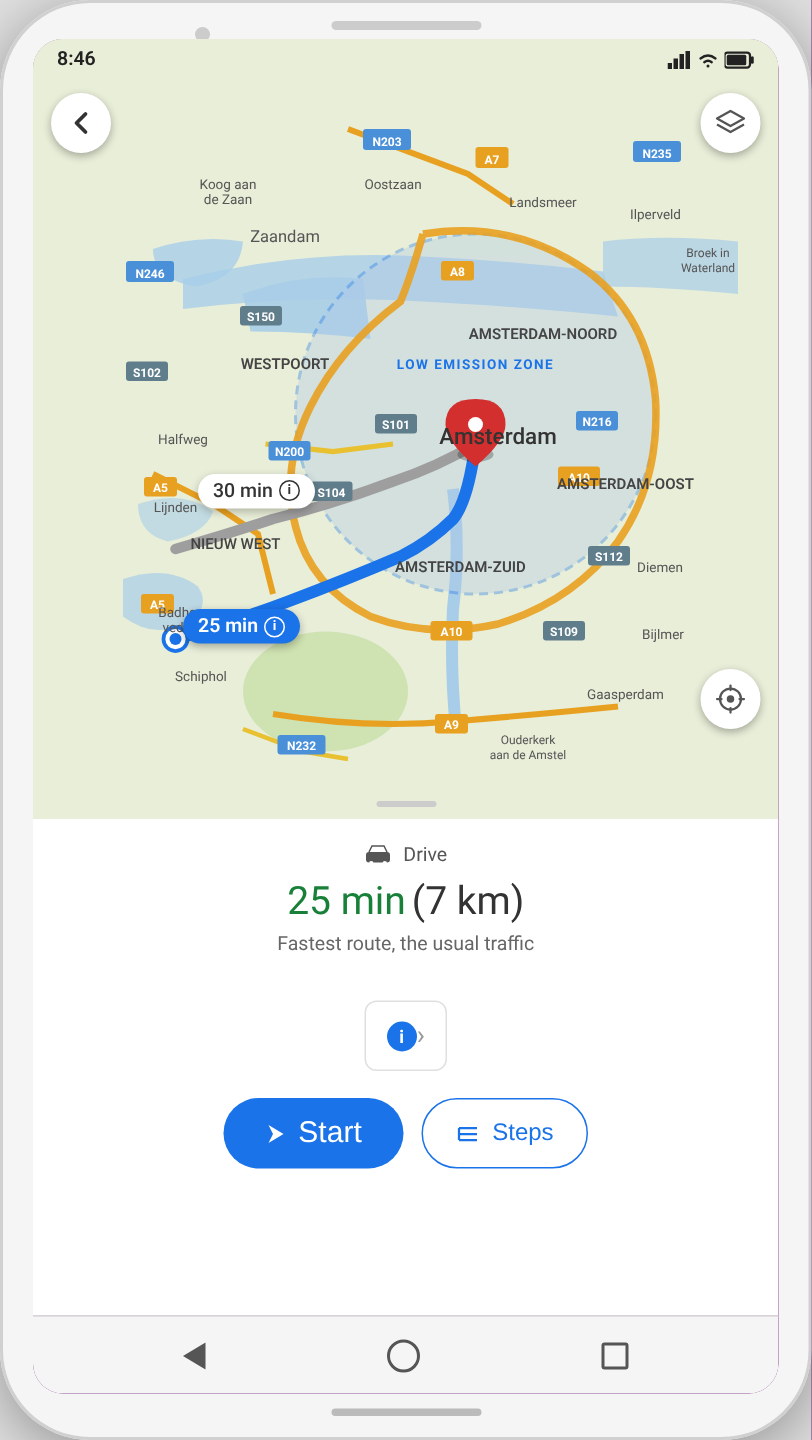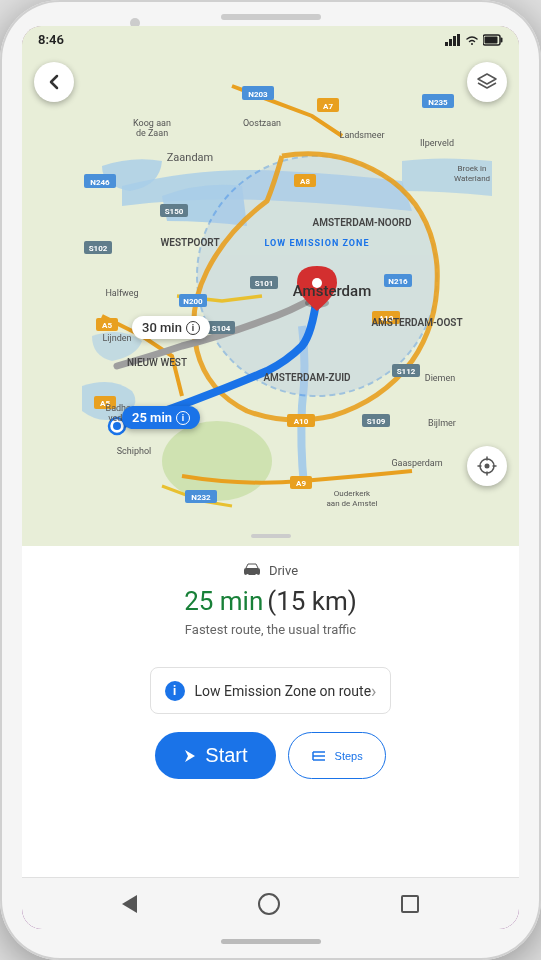--- a/index.html
+++ b/index.html
@@ -158,21 +158,21 @@
       top: 290px;
       left: 110px;
       background: white;
       border-radius: 16px;
       padding: 4px 10px;
       font-size: 13px;
       font-weight: 500;
       color: #333;
       box-shadow: 0 2px 6px rgba(0,0,0,0.25);
       display: flex;
-      align-items: flex-end;
+      align-items: flex-start;
       gap: 4px;
       z-index: 15;
     }
 
     .route-label-25 {
       position: absolute;
       top: 380px;
       left: 100px;
       background: #1a73e8;
       border-radius: 16px;
@@ -301,21 +301,21 @@
       align-items: center;
       gap: 8px;
     }
 
     .btn-steps {
       background: white;
       color: #1a73e8;
       border: 1.5px solid #1a73e8;
       border-radius: 24px;
       padding: 12px 22px;
-      font-size: 11px;
+      font-size: 16px;
       font-weight: 500;
       cursor: pointer;
       display: flex;
       align-items: center;
       gap: 8px;
     }
 
     
     .nav-bar {
       width: 100%;
@@ -588,29 +588,28 @@
           <rect x="1" y="6" width="16" height="7" rx="2" fill="#555"></rect>
           <path d="M3 6 L5 2 L13 2 L15 6" stroke="#555" stroke-width="1" fill="none"></path>
           <circle cx="4.5" cy="13.5" r="1.5" fill="white"></circle>
           <circle cx="13.5" cy="13.5" r="1.5" fill="white"></circle>
         </svg>
         <span>Drive</span>
       </div>
 
       <div>
         <span style="font-size:26px;font-weight:400;color:#188038;">25 min</span>
-        <span style="font-size:26px;font-weight:400;color:#333;"> <span>(15 km)</span></span>
+        <span style="font-size:26px;font-weight:400;color:#333;"> <span>(7 km)</span></span>
       </div>
 
       <div class="route-description">Fastest route, the usual traffic</div>
 
       <div class="lez-banner">
         <div class="lez-left">
           <div class="lez-info-icon">i</div>
-          <span class="lez-text">Low Emission Zone on route</span>
         </div>
         <span class="lez-chevron">›</span>
       </div>
 
       <div class="action-buttons">
         <button class="btn-start">
           <svg width="14" height="16" viewBox="0 0 14 16">
             <path d="M2 2 L12 8 L2 14 L5 8 Z" fill="white"></path>
           </svg>
           <span>Start</span>

